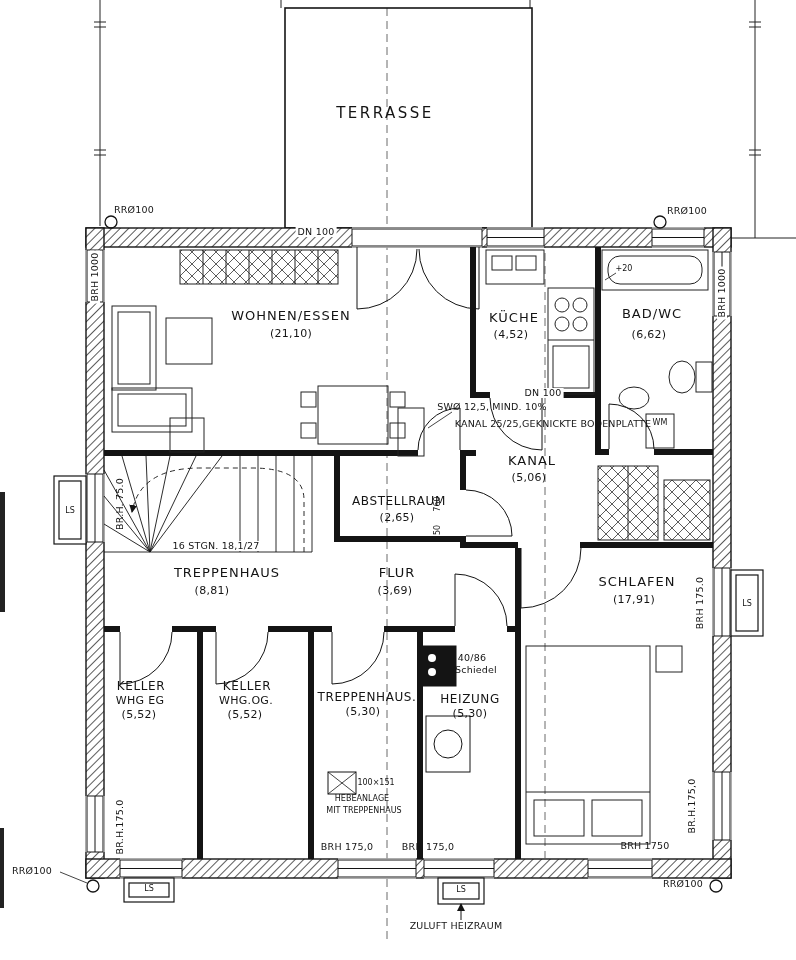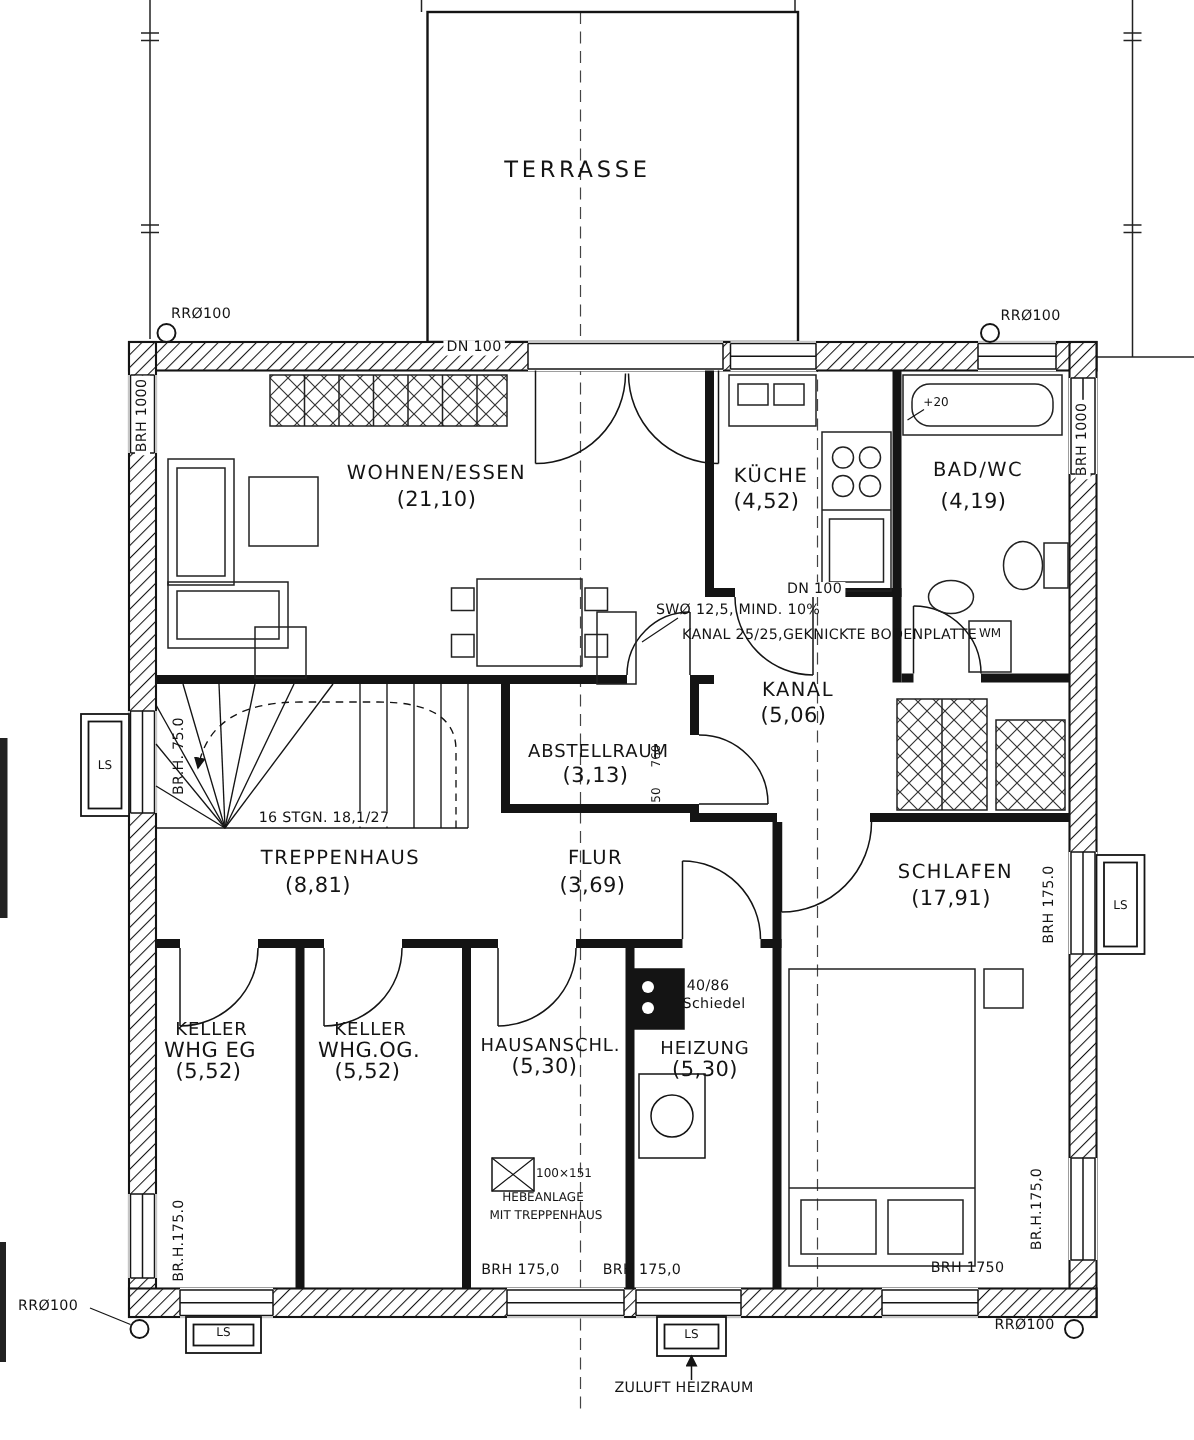--- a/index.html
+++ b/index.html
@@ -4,21 +4,21 @@
 <style>
   html,body{margin:0;padding:0;background:#e8e8e8}
   .stage{position:relative;width:796px;height:960px;background:#ffffff;overflow:hidden;
          font-family:"DejaVu Sans",sans-serif;color:#141414}
   .stage svg{position:absolute;left:0;top:0}
   .lbl{position:absolute;transform:translate(-50%,-50%);white-space:nowrap;letter-spacing:.5px;line-height:1.05;text-align:center}
   .rot{transform:translate(-50%,-50%) rotate(-90deg)}
   .t-xl{font-size:15px;letter-spacing:2.5px}
   .t-lg{font-size:13px;letter-spacing:1px}
   .t-m2{font-size:12px;letter-spacing:.6px}
-  .t-md{font-size:14px;letter-spacing:.3px}
+  .t-md{font-size:11px;letter-spacing:.3px}
   .t-sm{font-size:9.5px;letter-spacing:.2px}
   .t-xs{font-size:8px;letter-spacing:0}
   .bg{background:#fff;padding:0 2px}
 </style>
 </head>
 <body>
 
 <div class="stage">
 
   <svg width="796" height="960" viewBox="0 0 796 960">
@@ -265,46 +265,46 @@
 
     <div class="lbl t-xl" style="left:385px;top:114px">TERRASSE</div>
 
     <div class="lbl t-lg" style="left:291px;top:316px">WOHNEN/ESSEN</div>
     <div class="lbl t-md" style="left:291px;top:334px">(21,10)</div>
 
     <div class="lbl t-lg" style="left:514px;top:318px">KÜCHE</div>
     <div class="lbl t-md" style="left:511px;top:335px">(4,52)</div>
 
     <div class="lbl t-lg" style="left:652px;top:314px">BAD/WC</div>
-    <div class="lbl t-md" style="left:649px;top:335px">(4,19)</div>
+    <div class="lbl t-md" style="left:649px;top:335px">(6,62)</div>
 
     <div class="lbl t-lg" style="left:532px;top:461px">KANAL</div>
     <div class="lbl t-md" style="left:529px;top:478px">(5,06)</div>
 
     <div class="lbl t-m2" style="left:399px;top:501px">ABSTELLRAUM</div>
-    <div class="lbl t-md" style="left:397px;top:518px">(3,13)</div>
+    <div class="lbl t-md" style="left:397px;top:518px">(2,65)</div>
 
     <div class="lbl t-lg" style="left:227px;top:573px">TREPPENHAUS</div>
     <div class="lbl t-md" style="left:212px;top:591px">(8,81)</div>
 
     <div class="lbl t-lg" style="left:397px;top:573px">FLUR</div>
     <div class="lbl t-md" style="left:395px;top:591px">(3,69)</div>
 
     <div class="lbl t-lg" style="left:637px;top:582px">SCHLAFEN</div>
     <div class="lbl t-md" style="left:634px;top:600px">(17,91)</div>
 
     <div class="lbl t-m2" style="left:141px;top:686px">KELLER</div>
     <div class="lbl t-md" style="left:140px;top:701px">WHG EG</div>
     <div class="lbl t-md" style="left:139px;top:715px">(5,52)</div>
 
     <div class="lbl t-m2" style="left:247px;top:686px">KELLER</div>
     <div class="lbl t-md" style="left:246px;top:701px">WHG.OG.</div>
     <div class="lbl t-md" style="left:245px;top:715px">(5,52)</div>
 
-    <div class="lbl t-m2" style="left:367px;top:697px">HAUSANSCHL.</div>
+    <div class="lbl t-m2" style="left:367px;top:697px">TREPPENHAUS.</div>
     <div class="lbl t-md" style="left:363px;top:712px">(5,30)</div>
 
     <div class="lbl t-m2" style="left:470px;top:699px">HEIZUNG</div>
     <div class="lbl t-md" style="left:470px;top:714px">(5,30)</div>
 
     <div class="lbl t-sm bg" style="left:134px;top:210px">RRØ100</div>
     <div class="lbl t-sm bg" style="left:687px;top:211px">RRØ100</div>
     <div class="lbl t-sm" style="left:32px;top:871px">RRØ100</div>
     <div class="lbl t-sm bg" style="left:683px;top:884px">RRØ100</div>
 

